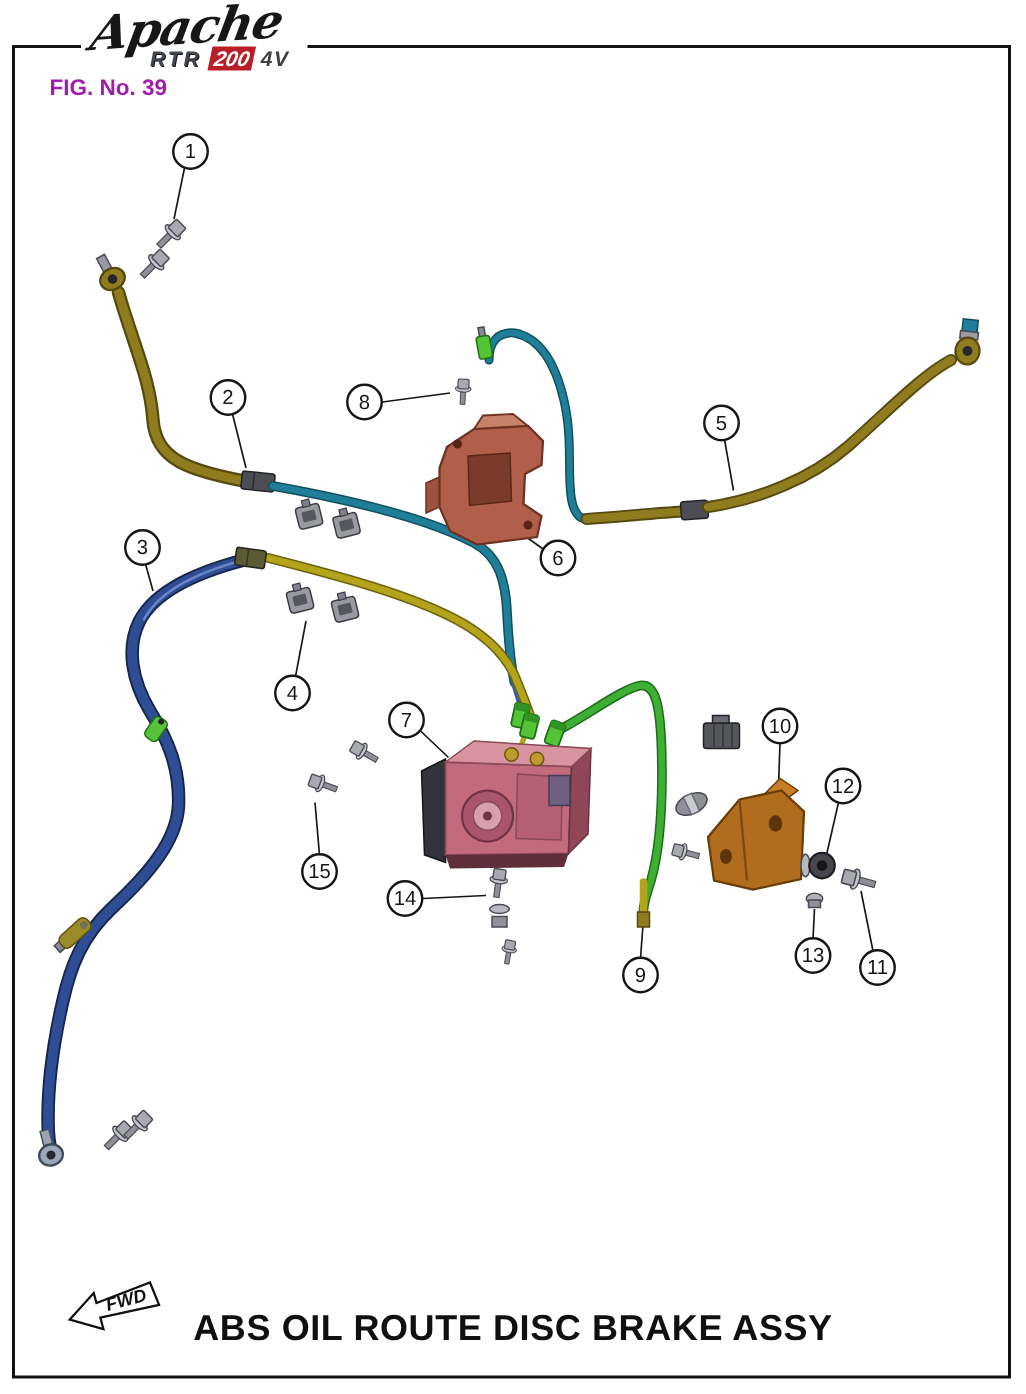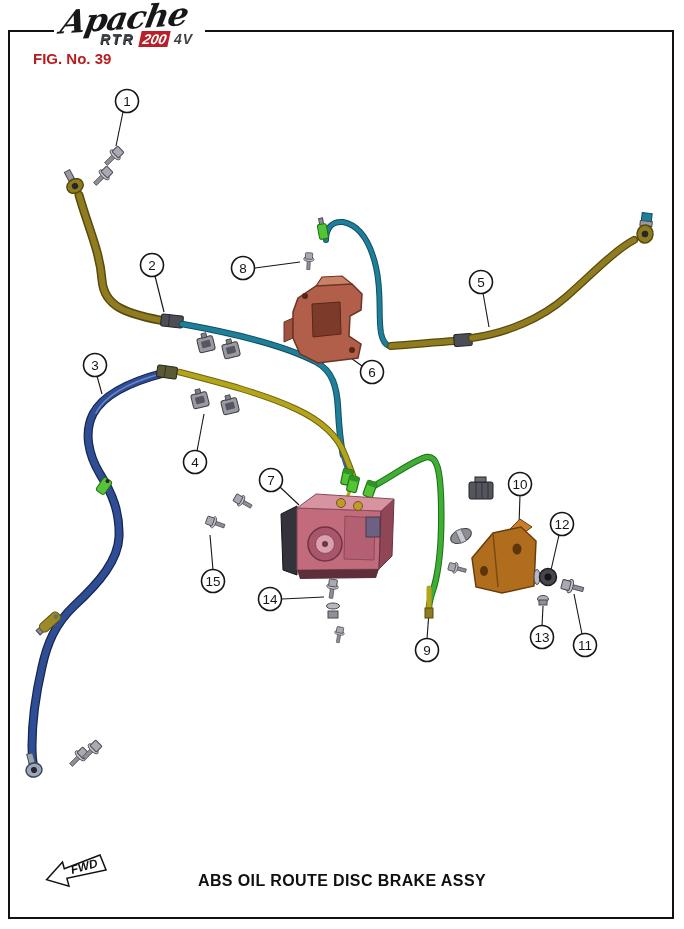--- a/index.html
+++ b/index.html
@@ -1,31 +1,31 @@
 <!DOCTYPE html>
 <html><head>
 <meta charset="utf-8">
 <style>
   html,body{margin:0;padding:0;background:#ffffff;}
   .page{position:relative;width:684px;height:929px;background:#fff;
         font-family:"Liberation Sans",sans-serif;overflow:hidden;}
   .frame{position:absolute;left:8px;top:30px;width:666px;height:889px;
          border:2px solid #121212;box-sizing:border-box;}
-  .fig-label{position:absolute;left:33px;top:50px;font-size:15px;font-weight:bold;color:#b91c1c;}
+  .fig-label{position:absolute;left:33px;top:50px;font-size:15px;font-weight:bold;color:#a21caf;}
   .logo{position:absolute;left:54px;top:0;background:#fff;padding:2px 12px 2px 8px;}
   .logo-script{font-family:"DejaVu Serif",serif;font-style:italic;font-weight:bold;
                font-size:32px;line-height:32px;color:#17171a;
                transform:skewX(-14deg) rotate(-4deg);letter-spacing:-1px;}
   .logo-sub{display:flex;gap:5px;align-items:baseline;margin:-3px 0 0 38px;
             font-style:italic;font-weight:bold;font-size:14px;}
   .logo-rtr{color:#43474e;letter-spacing:2px;text-shadow:0.6px 0.6px 0 #15151a;}
   .logo-200{background:#b91f28;color:#fff;padding:0 3px;transform:skewX(-12deg);}
   .logo-4v{color:#404040;letter-spacing:1px;}
   .title{position:absolute;left:0;right:0;top:872px;text-align:center;
-         font-size:16px;font-weight:bold;letter-spacing:0.4px;color:#101010;}
+         font-size:24px;font-weight:bold;letter-spacing:0.4px;color:#101010;}
   svg.diagram{position:absolute;left:0;top:0;}
   .callout circle{fill:#fff;stroke:#161616;stroke-width:1.6;}
   .callout text{font-size:13.5px;fill:#161616;text-anchor:middle;
                 font-family:"Liberation Sans",sans-serif;}
   .leader{stroke:#161616;stroke-width:1.1;fill:none;}
   .fwd-text{font-size:12px;font-weight:bold;font-style:italic;fill:#111;}
 </style>
 </head>
 <body>
 

